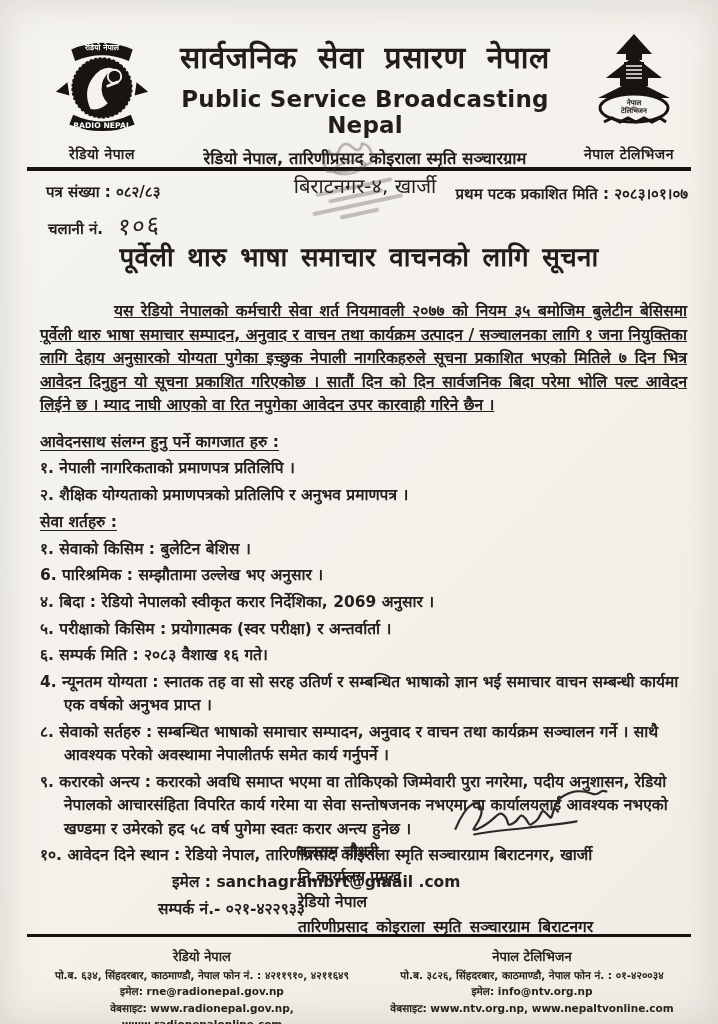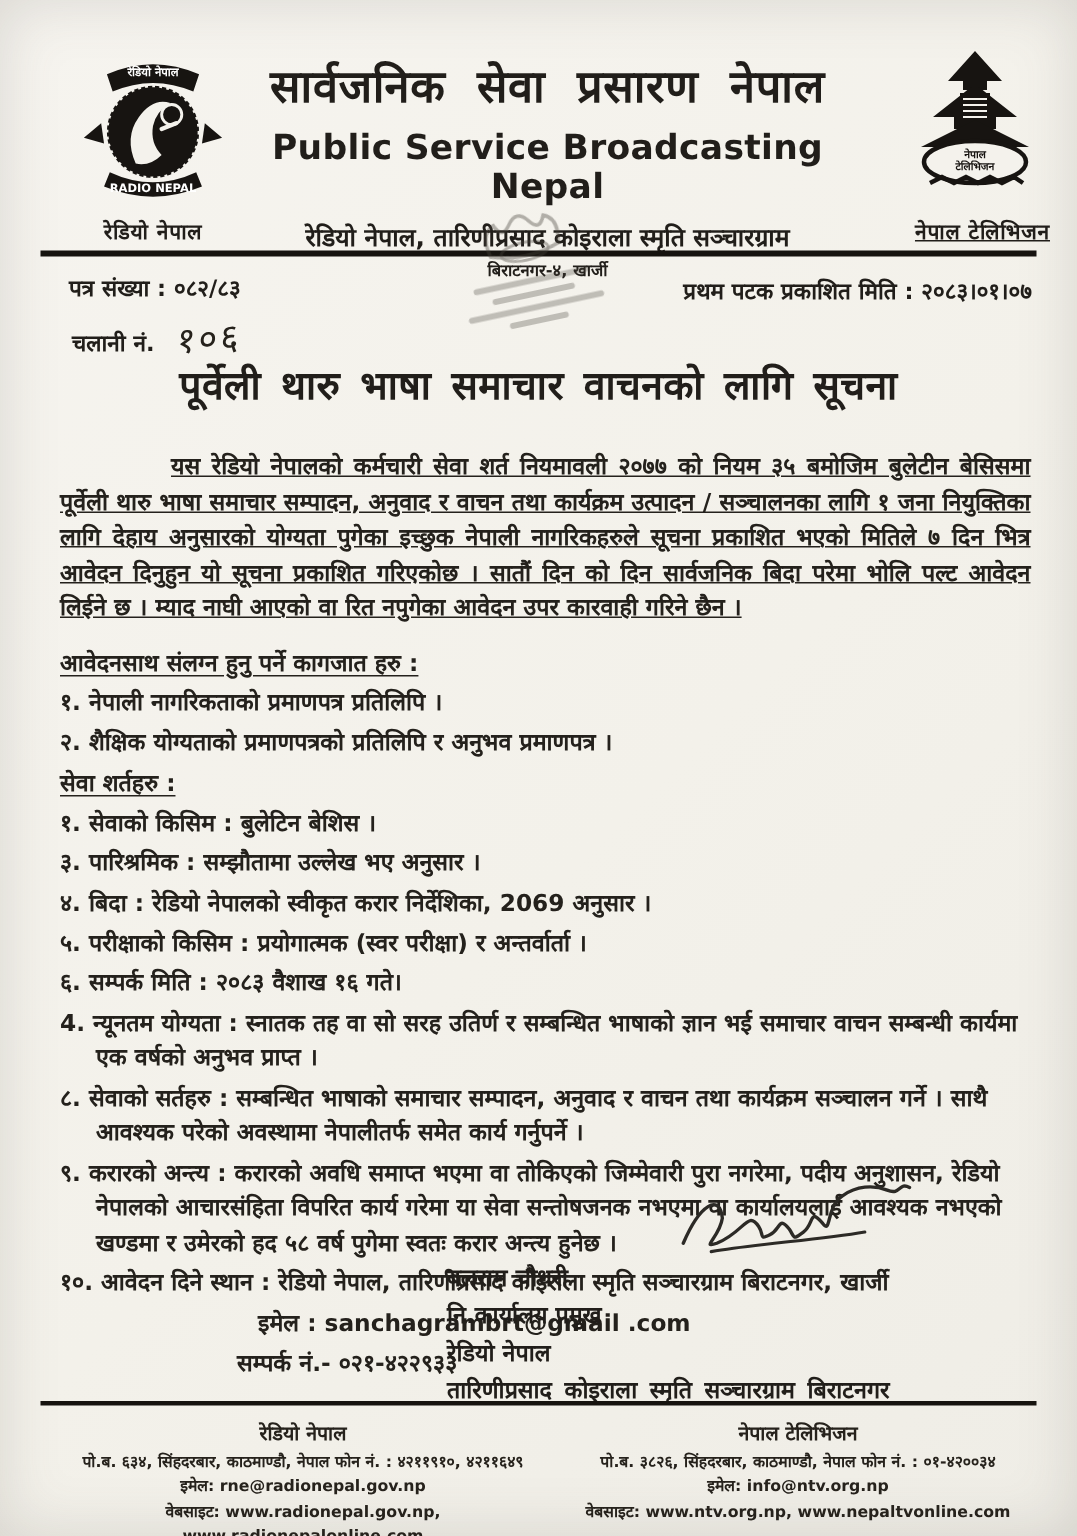--- a/index.html
+++ b/index.html
@@ -8,28 +8,28 @@
 
   .page {
     position:relative; width:718px; height:1024px; margin:0 auto;
     background:linear-gradient(135deg,#f6f4ef 0%, #f3f1ea 55%, #efede6 100%);
     box-shadow:inset 0 0 40px rgba(90,85,75,.18);
     color:#211e1a; overflow:hidden;
   }
 
   
   .logo-left  { position:absolute; left:50px;  top:36px; width:104px; text-align:center; }
-  .logo-right { position:absolute; right:18px; top:32px; width:116px; text-align:right;text-decoration:underline; }
+  .logo-right { position:absolute; right:18px; top:32px; width:116px; text-align:left; }
   .logo-caption { font-size:14px; font-weight:700; margin-top:4px; letter-spacing:.5px; }
 
   .masthead { position:absolute; left:152px; right:140px; top:36px; text-align:center; }
   .org-np   { font-size:30px; font-weight:700; word-spacing:10px; letter-spacing:.5px; }
   .org-en   { font-size:23px; font-weight:700; margin-top:9px; letter-spacing:.2px; }
   .org-sub  { font-size:16.5px; font-weight:700; margin-top:8px; }
-  .org-addr { font-size:11px; font-weight:700; margin-top:3px; }
+  .org-addr { font-size:20px; font-weight:400; margin-top:3px; }
 
   .rule-top    { position:absolute; left:27px; right:27px; top:167px; height:4px; background:#16130f; }
   .rule-bottom { position:absolute; left:27px; right:27px; top:934px; height:3px; background:#16130f; }
 
   
   .stamp {
     position:absolute; left:296px; top:136px; width:118px; height:112px;
     transform:rotate(-12deg); opacity:.55; filter:blur(.4px);
     display:flex; flex-direction:column; align-items:center; justify-content:flex-start;
     pointer-events:none;
@@ -156,21 +156,21 @@
 
   <div class="content">
     <p class="lead-para">यस रेडियो नेपालको कर्मचारी सेवा शर्त नियमावली २०७७ को नियम ३५ बमोजिम बुलेटीन बेसिसमा पूर्वेली थारु भाषा समाचार सम्पादन, अनुवाद र वाचन तथा कार्यक्रम उत्पादन / सञ्चालनका लागि १ जना नियुक्तिका लागि देहाय अनुसारको योग्यता पुगेका इच्छुक नेपाली नागरिकहरुले सूचना प्रकाशित भएको मितिले ७ दिन भित्र आवेदन दिनुहुन यो सूचना प्रकाशित गरिएकोछ । सातौं दिन को दिन सार्वजनिक बिदा परेमा भोलि पल्ट आवेदन लिईने छ । म्याद नाघी आएको वा रित नपुगेका आवेदन उपर कारवाही गरिने छैन ।</p>
 
     <div class="sec-heading">आवेदनसाथ संलग्न हुनु पर्ने कागजात हरु :</div>
     <div class="doc-item">१. नेपाली  नागरिकताको प्रमाणपत्र प्रतिलिपि ।</div>
     <div class="doc-item">२. शैक्षिक योग्यताको प्रमाणपत्रको प्रतिलिपि र अनुभव प्रमाणपत्र ।</div>
 
     <div class="sec-heading" style="margin-top:4px">सेवा शर्तहरु :</div>
     <div class="term-item">१. सेवाको किसिम : बुलेटिन बेशिस ।</div>
-    <div class="term-item">३. पारिश्रमिक : सम्झौतामा उल्लेख भए अनुसार ।</div>
+    <div class="term-item">6. पारिश्रमिक : सम्झौतामा उल्लेख भए अनुसार ।</div>
     <div class="term-item">४. बिदा : रेडियो नेपालको स्वीकृत करार निर्देशिका, 2069 अनुसार ।</div>
     <div class="term-item">५. परीक्षाको किसिम : प्रयोगात्मक (स्वर परीक्षा) र अन्तर्वार्ता ।</div>
     <div class="term-item">६. सम्पर्क मिति : २०८३ वैशाख १६ गते।</div>
     <div class="term-item">4. न्यूनतम योग्यता : स्नातक तह वा सो सरह उतिर्ण र सम्बन्धित भाषाको ज्ञान भई समाचार वाचन सम्बन्धी कार्यमा एक वर्षको अनुभव प्राप्त ।</div>
     <div class="term-item">८. सेवाको सर्तहरु : सम्बन्धित भाषाको समाचार सम्पादन, अनुवाद र वाचन तथा कार्यक्रम सञ्चालन गर्ने । साथै आवश्यक परेको अवस्थामा नेपालीतर्फ समेत कार्य गर्नुपर्ने ।</div>
     <div class="term-item">९. करारको अन्त्य : करारको अवधि समाप्त भएमा वा तोकिएको जिम्मेवारी पुरा नगरेमा, पदीय अनुशासन, रेडियो नेपालको आचारसंहिता विपरित कार्य गरेमा या सेवा सन्तोषजनक नभएमा वा कार्यालयलाई आवश्यक नभएको खण्डमा र उमेरको हद ५८ वर्ष पुगेमा स्वतः करार अन्त्य हुनेछ ।</div>
     <div class="term-item">१०. आवेदन दिने स्थान : रेडियो नेपाल, तारिणीप्रसाद कोइराला स्मृति सञ्चारग्राम बिराटनगर, खार्जी</div>
 
     <div class="contact-email">इमेल : sanchagrambrt@gmail .com</div>
     <div class="contact-phone">सम्पर्क नं.- ०२१-४२२९३३</div>

